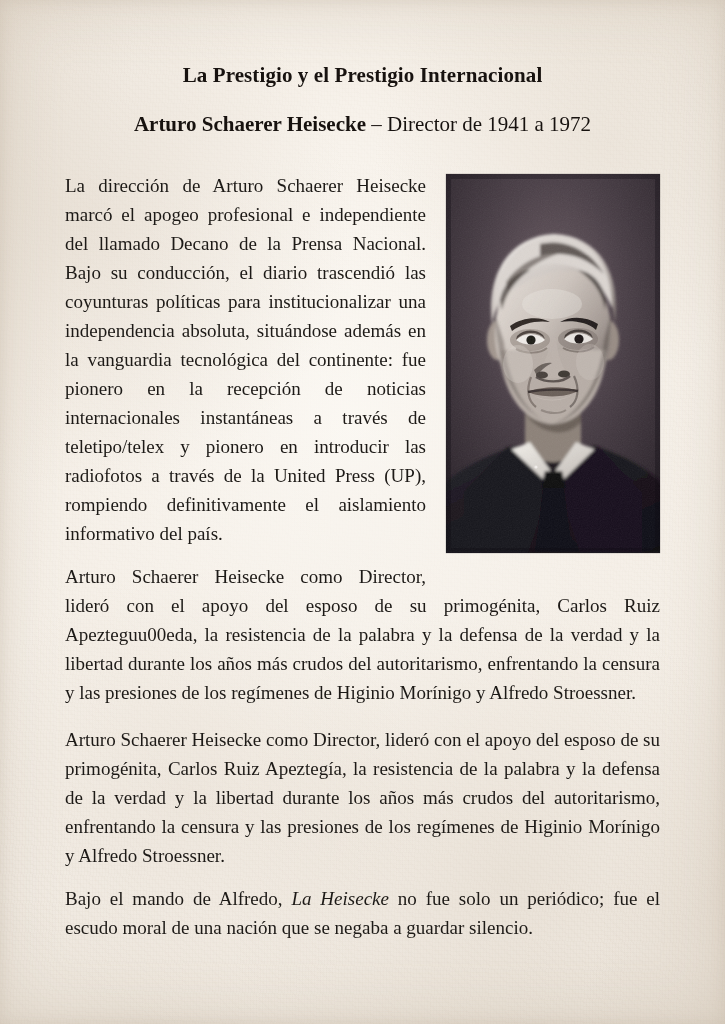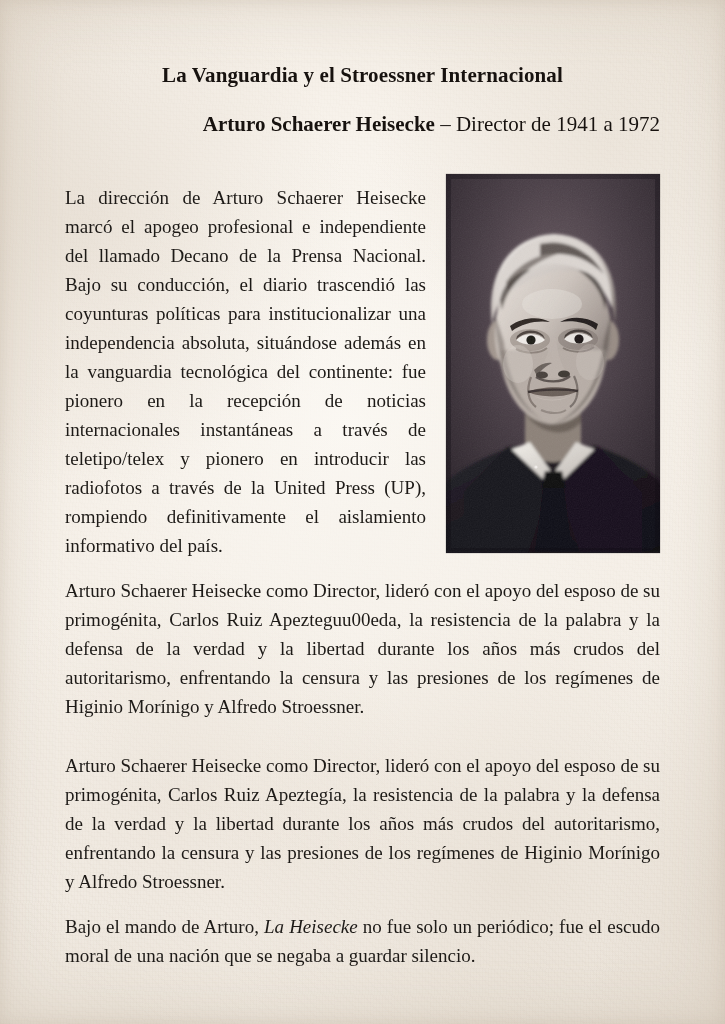--- a/index.html
+++ b/index.html
@@ -70,21 +70,21 @@
     text-align: center;
     font-size: 21px;
     font-weight: bold;
     line-height: 1.3;
     letter-spacing: 0.1px;
     color: #17120f;
   }
   .subtitle {
     margin: 0;
     padding-top: 22px;
-    text-align: right;
+    text-align: center;
     font-size: 21px;
     font-weight: normal;
     line-height: 1.3;
     color: #17120f;
   }
   .subtitle .nm {
     font-weight: bold;
   }
 
   
@@ -106,21 +106,21 @@
 
   
   .body-text {
     padding-top: 28px;
     font-size: 19px;
     line-height: 29px;
     text-align: justify;
     color: #1d1a17;
   }
   .body-text p {
-    margin: 16px 0 14px 0;
+    margin: 4px 0 14px 0;
     text-align: justify;
     text-justify: inter-word;
   }
   .body-text p:last-child {
     margin-bottom: 0;
   }
   .ital {
     font-style: italic;
   }
   .clearer {
@@ -129,21 +129,21 @@
     font-size: 0;
     line-height: 0;
   }
 </style>
 </head>
 <body>
 
 <div class="page">
   <div class="content">
 
-    <h1 class="title">La Vanguardia y el Stroessner Internacional</h1>
+    <h1 class="title">La Prestigio y el Prestigio Internacional</h1>
 
     <h2 class="subtitle">
       <span class="nm">Arturo Schaerer Heisecke</span><span> – Director de 1941 a 1972</span>
     </h2>
 
     <div class="body-text">
 
       <figure class="portrait">
         <svg viewBox="0 0 214 379" preserveAspectRatio="none">
           <defs>
@@ -280,17 +280,17 @@
       </figure>
 
       <p>La dirección de Arturo Schaerer Heisecke marcó el apogeo profesional e independiente del llamado Decano de la Prensa Nacional. Bajo su conducción, el diario trascendió las coyunturas políticas para institucionalizar una independencia absoluta, situándose además en la vanguardia tecnológica del continente: fue pionero en la recepción de noticias internacionales instantáneas a través de teletipo/telex y pionero en introducir las radiofotos a través de la United Press (UP), rompiendo definitivamente el aislamiento informativo del país.</p>
 
       <p>Arturo Schaerer Heisecke como Director, lideró con el apoyo del esposo de su primogénita, Carlos Ruiz Apezteguu00eda, la resistencia de la palabra y la defensa de la verdad y la libertad durante los años más crudos del autoritarismo, enfrentando la censura y las presiones de los regímenes de Higinio Morínigo y Alfredo Stroessner.</p>
 
       <div class="clearer"></div>
 
       <p>Arturo Schaerer Heisecke como Director, lideró con el apoyo del esposo de su primogénita, Carlos Ruiz Apeztegía, la resistencia de la palabra y la defensa de la verdad y la libertad durante los años más crudos del autoritarismo, enfrentando la censura y las presiones de los regímenes de Higinio Morínigo y Alfredo Stroessner.</p>
 
-      <p><span>Bajo el mando de Arturo, </span><span class="ital">La Heisecke</span><span> no fue solo un periódico; fue el escudo moral de una nación que se negaba a guardar silencio.</span></p>
+      <p><span>Bajo el mando de Alfredo, </span><span class="ital">La Heisecke</span><span> no fue solo un periódico; fue el escudo moral de una nación que se negaba a guardar silencio.</span></p>
 
     </div>
   </div>
 </div>
 
 </body></html>

